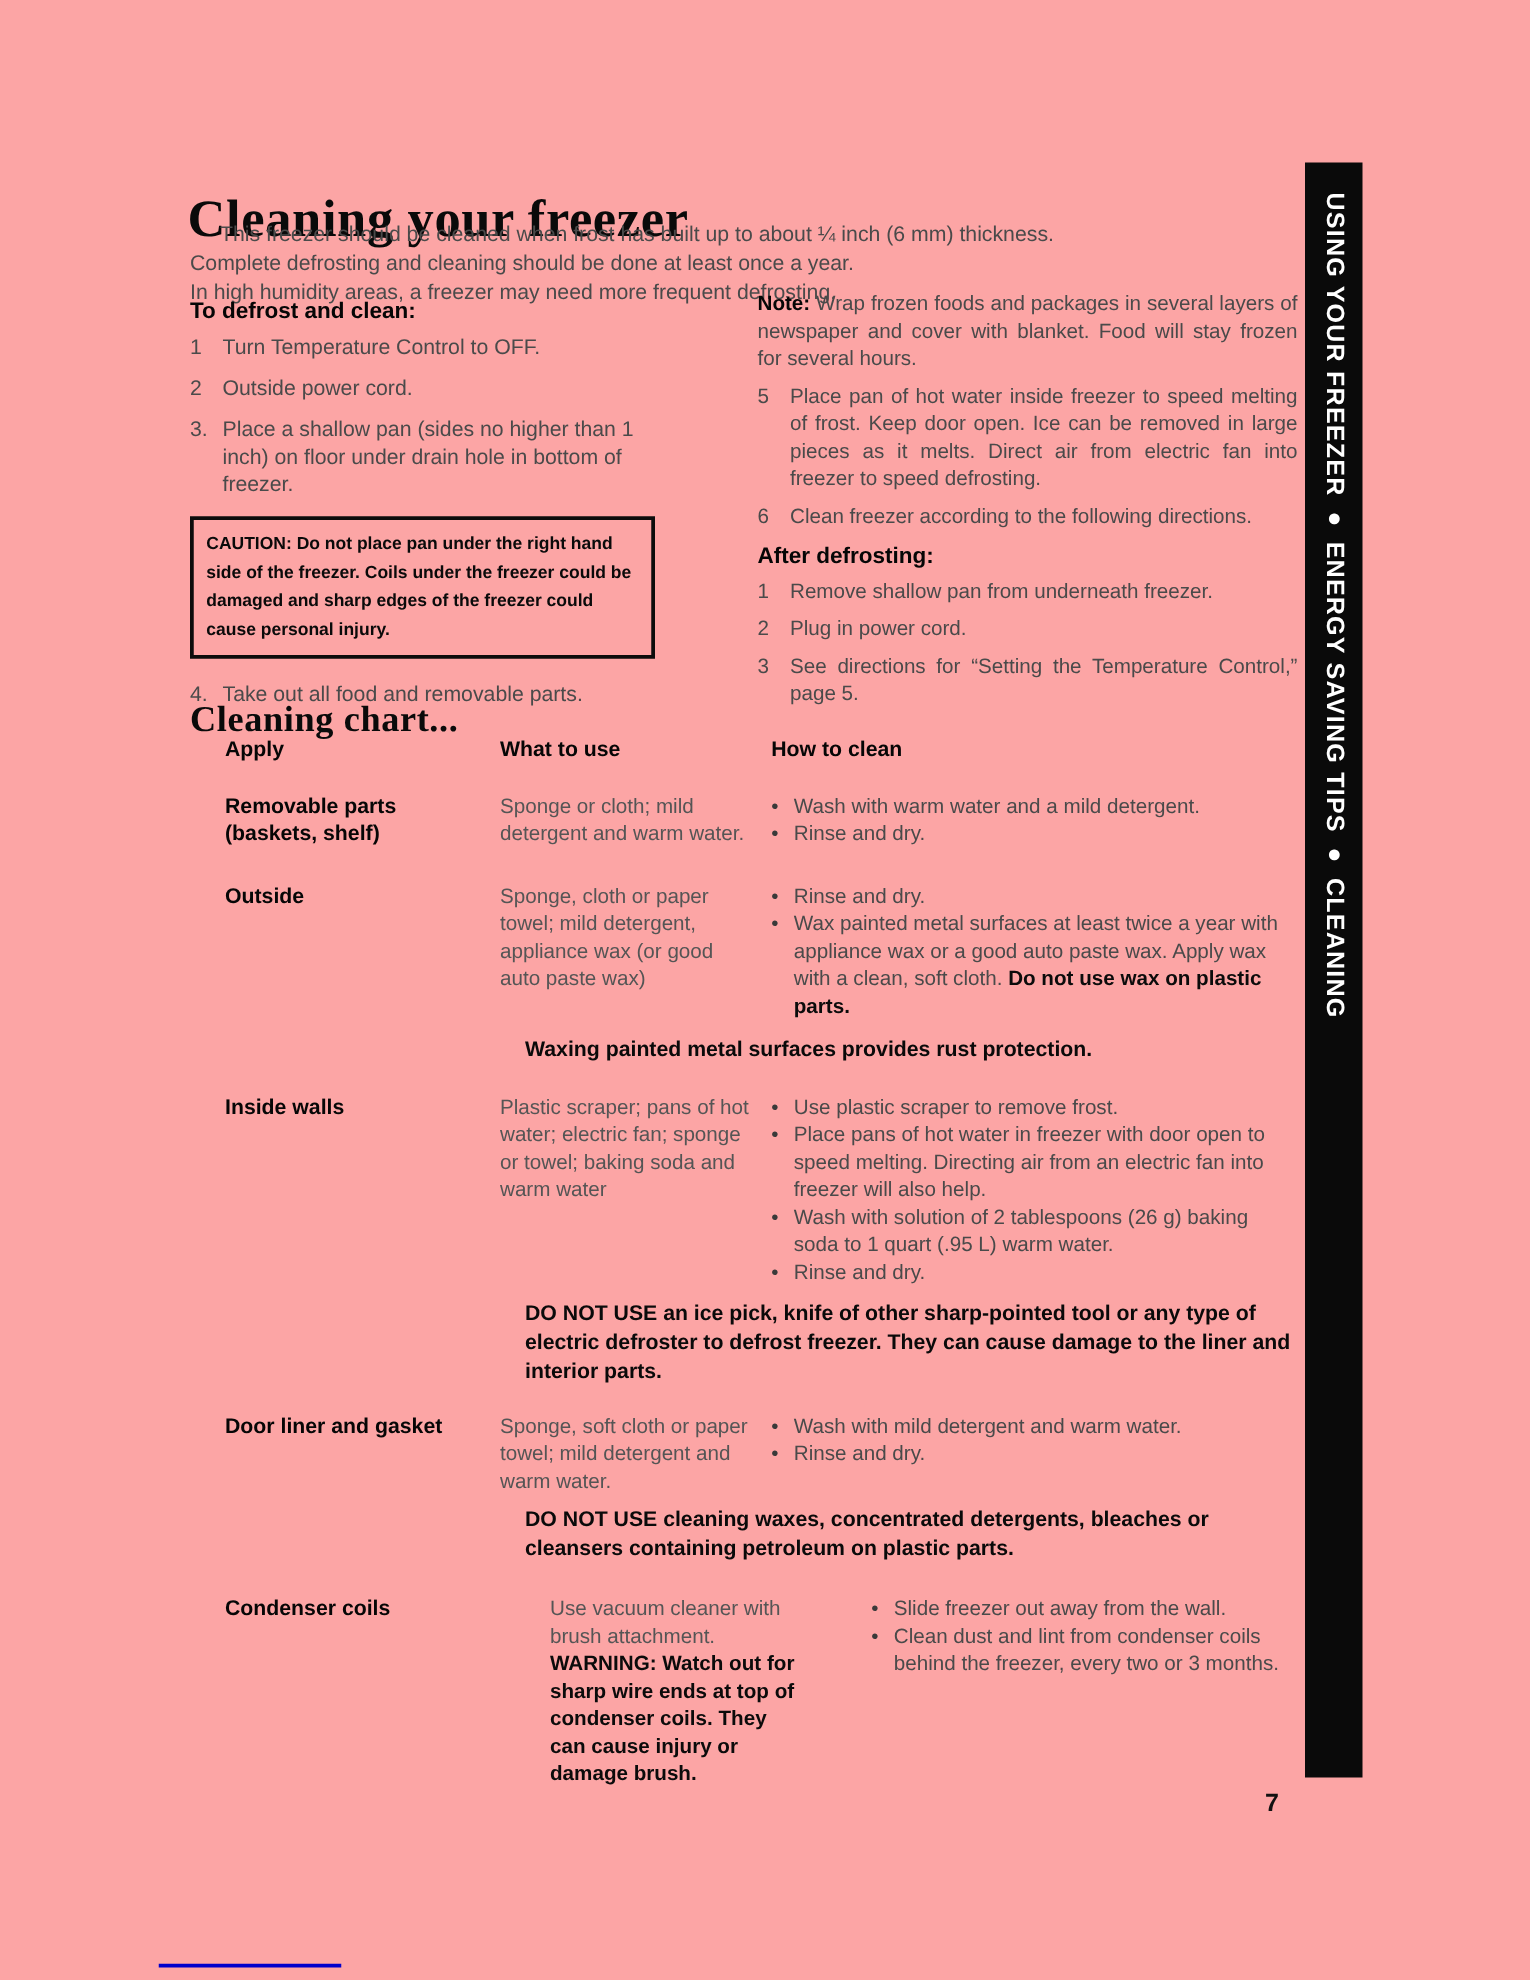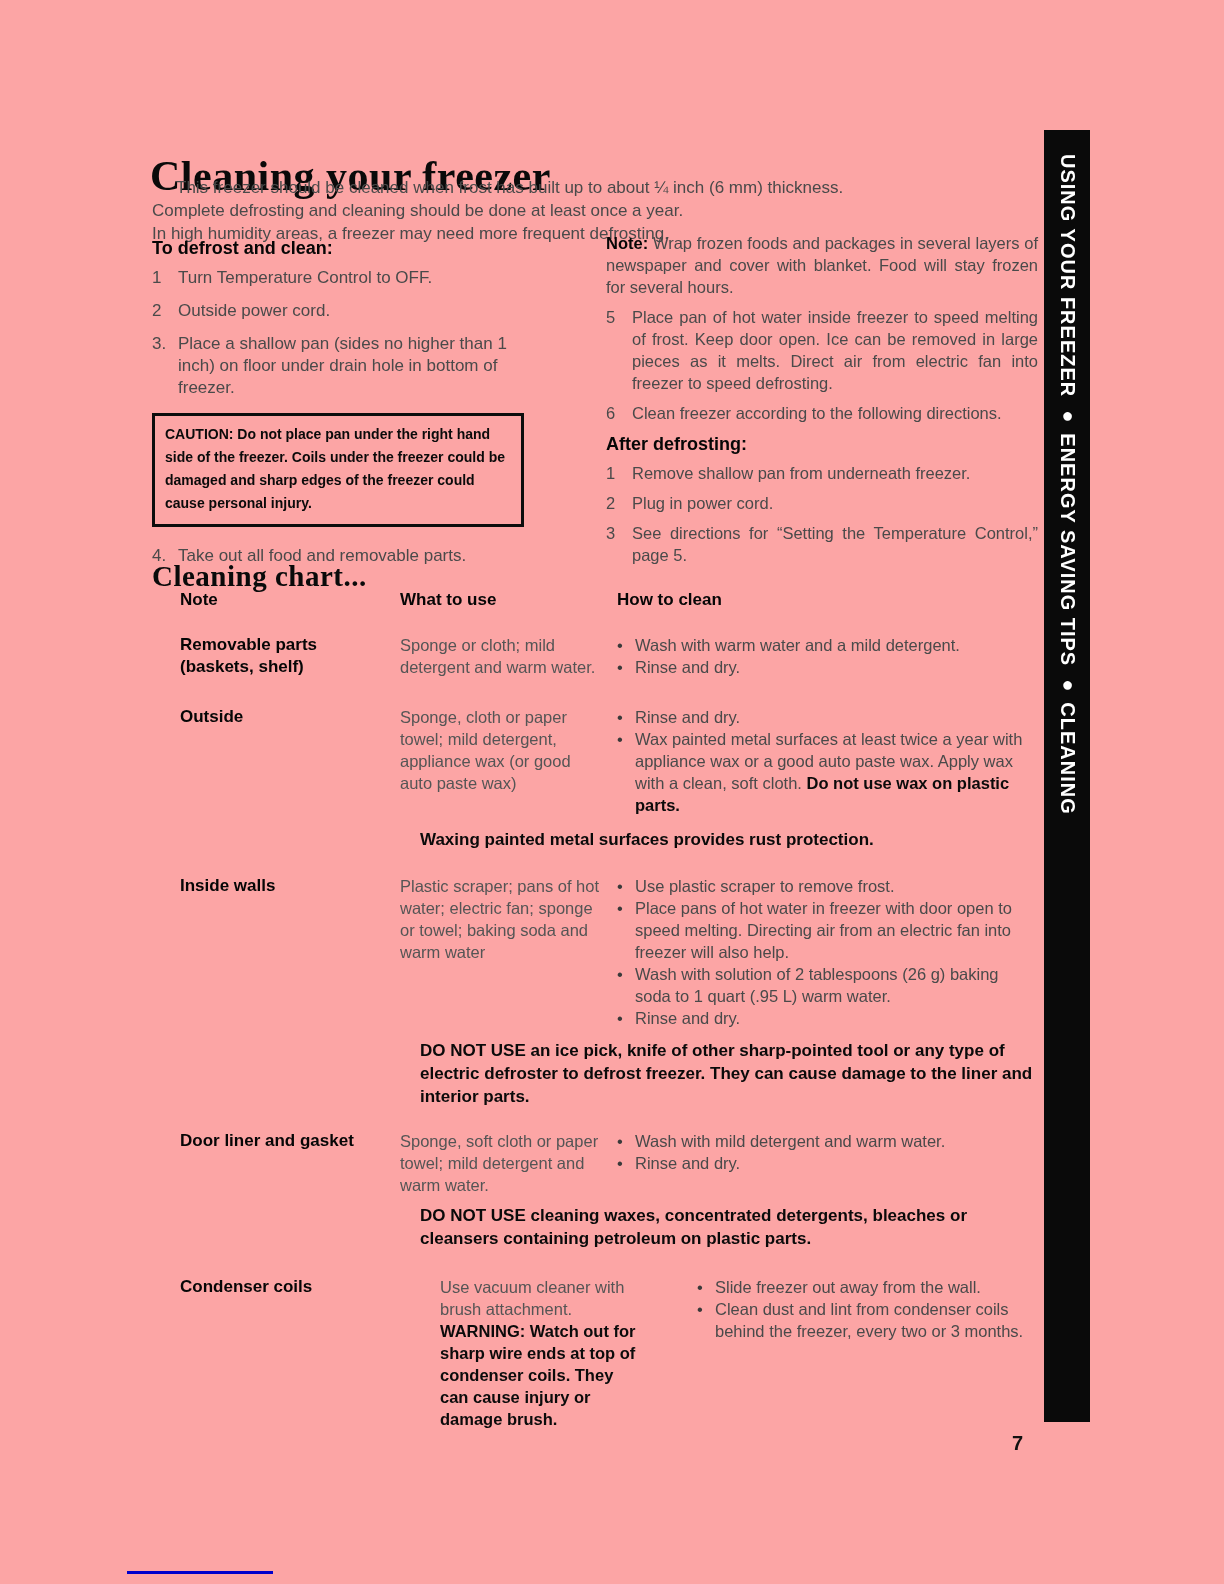--- a/index.html
+++ b/index.html
@@ -170,21 +170,21 @@
       <span class="step-num">3</span>
       <span class="step-text">See directions for “Setting the Temperature Control,” page 5.</span>
     </div>
   </div>
 
   <h2 class="chart-heading">Cleaning chart...</h2>
 
   <div class="chart">
 
     <div class="chart-row chart-header mt-hdr">
-      <div class="c1">Note</div>
+      <div class="c1">Apply</div>
       <div class="c2">What to use</div>
       <div class="c3">How to clean</div>
     </div>
 
     <div class="chart-row row-removable">
       <div class="c1 part">Removable parts (baskets, shelf)</div>
       <div class="c2 use">Sponge or cloth; mild detergent and warm water.</div>
       <div class="c3 how">
         <div class="bullet">
             <span class="btext">Wash with warm water and a mild detergent.</span>

